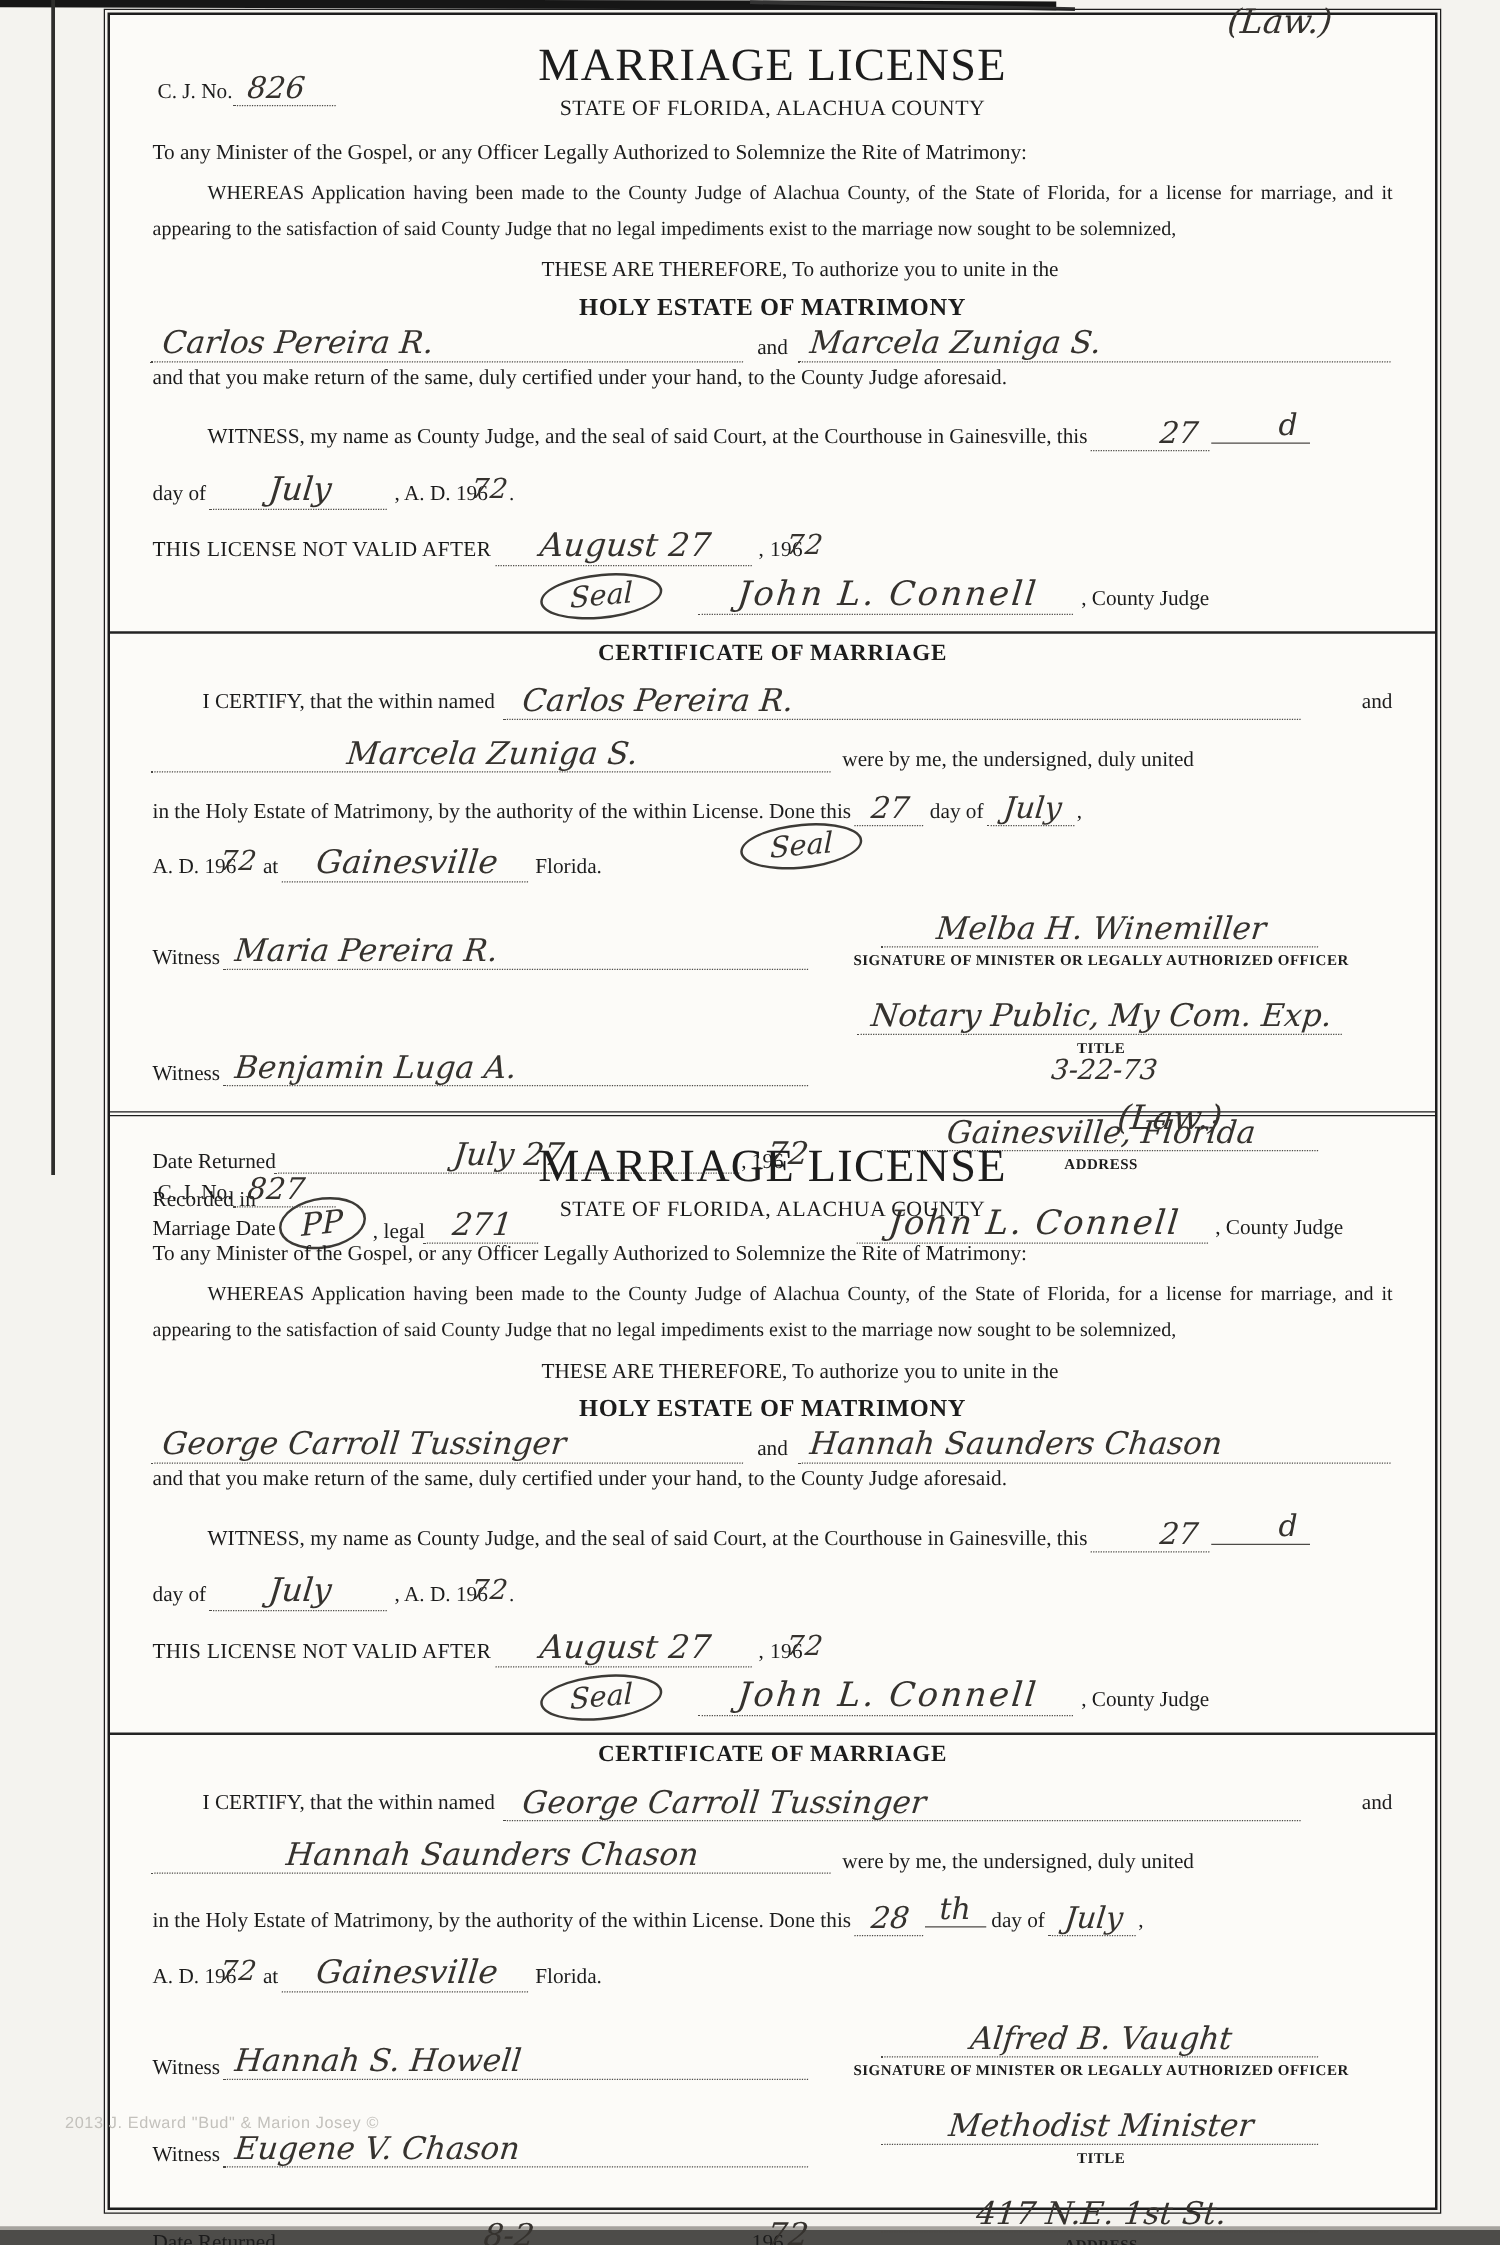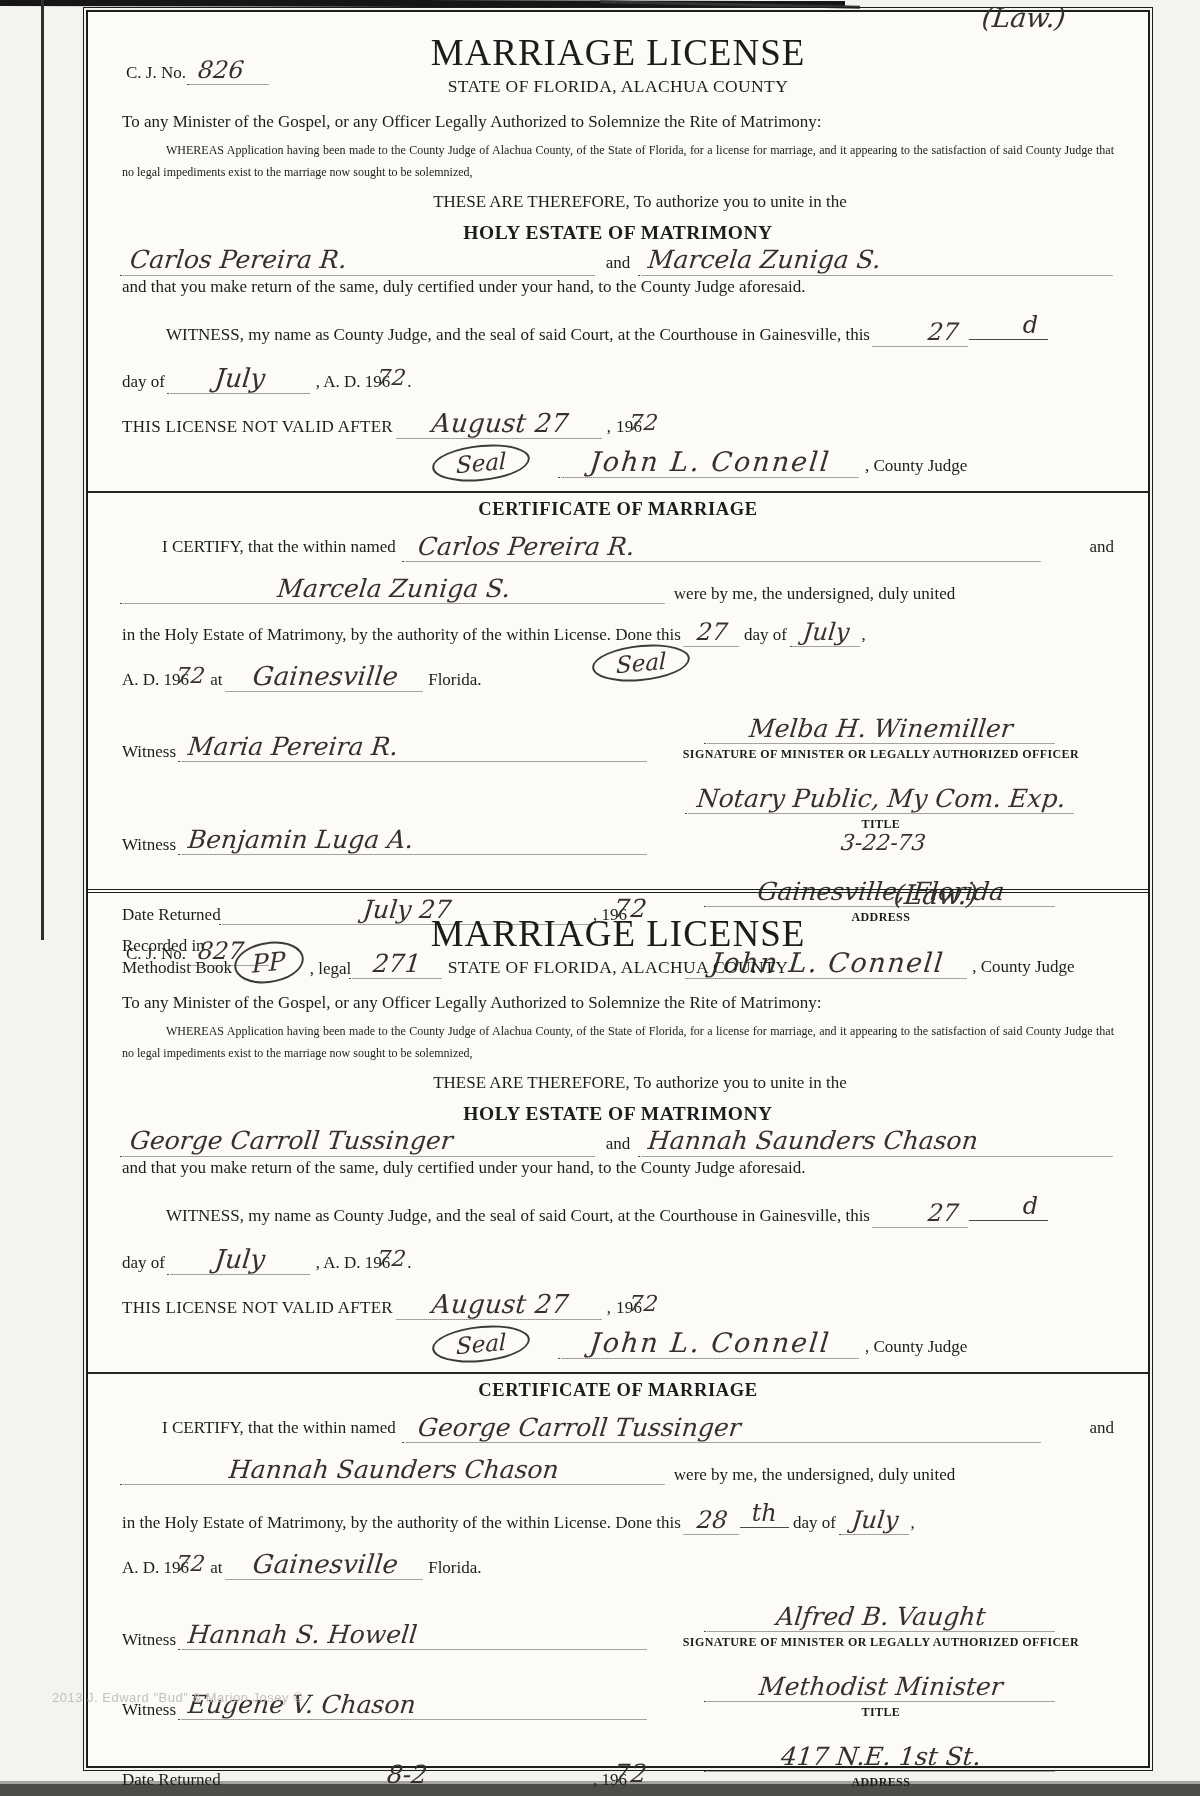--- a/index.html
+++ b/index.html
@@ -42,21 +42,21 @@
   .cj{position:absolute;left:4px;top:22px;font-size:17px;text-align:left;}
   .cj .cj-val{font-size:24px;padding:0 26px 0 10px;margin-left:2px;}
   h1.doc-title{
     margin:0;font-size:37px;font-weight:normal;letter-spacing:1px;
     font-family:"Liberation Serif",serif;line-height:1.05;
   }
   .subtitle{font-size:17.5px;margin-top:3px;letter-spacing:.4px;}
   p{margin:0;}
   .printed{font-size:17px;}
   .addressee{font-size:17px;margin-top:15px;}
-  .whereas{font-size:12px;line-height:1.82;text-indent:44px;margin-top:8px;text-align:justify;}
+  .whereas{font-size:16px;line-height:1.82;text-indent:44px;margin-top:8px;text-align:justify;}
   .therefore{font-size:17px;text-indent:44px;margin-top:8px;text-align:center;}
   .holy{margin:10px 0 0;text-align:center;font-size:19.5px;font-weight:bold;letter-spacing:.5px;}
   
   .hw{
     font-family:"DejaVu Serif","Liberation Serif",serif;
     font-style:italic;color:#35322e;display:inline-block;
     transform:skewX(-6deg);
   }
   .dotted{border-bottom:1.6px dotted #4c4a46;}
   .names-line{display:flex;align-items:flex-end;margin-top:2px;gap:10px;}
@@ -232,21 +232,21 @@
       <div class="right">
         <div class="hw dotted rsig">Gainesville, Florida</div>
         <div class="sub-label">ADDRESS</div>
       </div>
     </div>
 
     <div class="two-col recorded-row">
       <div class="left">
         <span class="stack">
           <span class="printed">Recorded in</span><br>
-          <span class="printed">Methodist Book</span>
+          <span class="printed">Marriage Date</span>
         </span>
         <span class="hw book-oval">PP</span>
         <span class="printed">, legal</span>
         <span class="hw dotted pg">271</span>
       </div>
       <div class="right">
         <span class="hw dotted rsig2">John L. Connell</span>
         <span class="printed">, County Judge</span>
       </div>
     </div>

